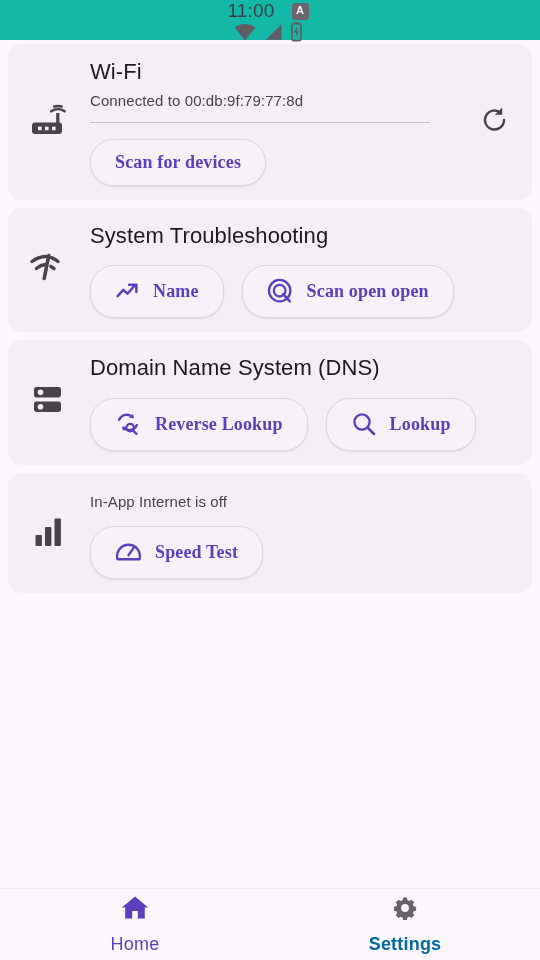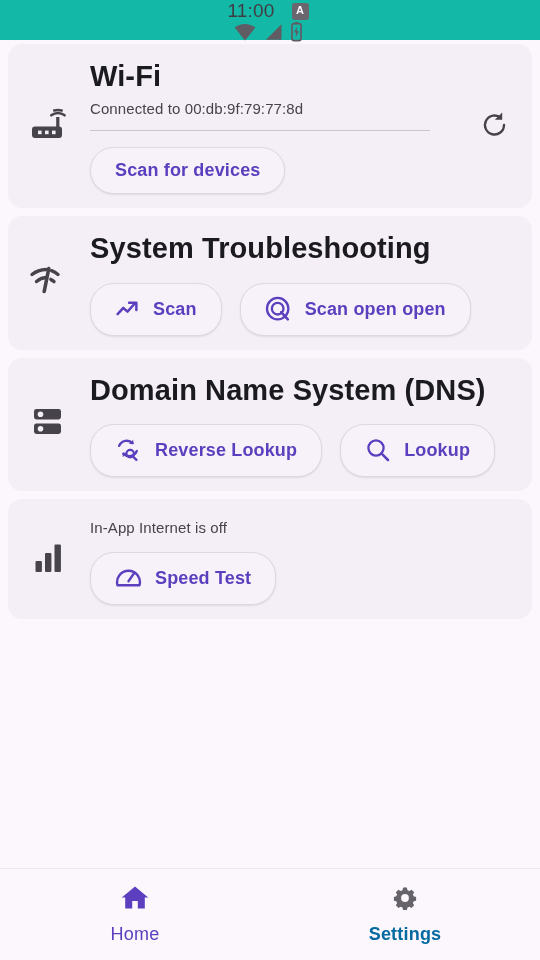--- a/index.html
+++ b/index.html
@@ -82,25 +82,24 @@
     align-self: stretch;
   }
 
   .card-body {
     flex: 1;
     padding: 14px 0 14px 0;
     min-width: 0;
   }
 
   .card-title {
-    font-size: 29px;
+    font-size: 22px;
     color: #1b1b1f;
     line-height: 1.25;
     letter-spacing: .1px;
-    font-weight: bold;
   }
 
   .card-subtitle {
     font-size: 15px;
     color: #46434b;
     margin-top: 6px;
     letter-spacing: .1px;
   }
 
   .divider {
@@ -123,37 +122,38 @@
     border: 1px solid #ded6e1;
     background: #f7f2f9;
     color: #5b3fbe;
     border-radius: 24px;
     padding: 12px 24px;
     font-size: 18px;
     font-weight: bold;
     letter-spacing: .15px;
     box-shadow: 0 1px 2px rgba(0,0,0,.09);
     flex: 0 0 auto;
+    font-family: Liberation Serif, serif;
   }
   .pill svg { display: block; flex: 0 0 auto; }
 
   .card-trailing {
     width: 74px;
     min-width: 74px;
     display: flex;
     align-items: center;
     justify-content: center;
     align-self: stretch;
   }
 
   
   .bottom-nav {
     position: absolute;
     left: 0; right: 0; bottom: 0;
-    height: 92px;
+    height: 72px;
     background: #fbf7fd;
     border-top: 1px solid #eee6f0;
     display: flex;
   }
   .nav-item {
     flex: 1;
     display: flex;
     flex-direction: column;
     align-items: center;
     justify-content: center;
@@ -246,21 +246,21 @@
     <div class="card-body">
       <div class="card-title">System Troubleshooting</div>
       <div class="btn-row">
         <button class="pill">
           <span>
             <svg width="25" height="25" viewBox="0 0 24 24">
               <path d="M2.5 16.5 8 10.5l4 3.5 7.2-8" fill="none" stroke="#5b3fbe" stroke-width="2.4" stroke-linecap="round" stroke-linejoin="round"></path>
               <path d="M13.5 5.4h7v7" fill="none" stroke="#5b3fbe" stroke-width="2.4" stroke-linecap="round" stroke-linejoin="round"></path>
             </svg>
           </span>
-          <span>Scan</span>
+          <span>Name</span>
         </button>
         <button class="pill">
           <span>
             <svg width="27" height="27" viewBox="0 0 26 26">
               <circle cx="12.2" cy="12.2" r="10.3" fill="none" stroke="#5b3fbe" stroke-width="2.2"></circle>
               <circle cx="12.2" cy="12.2" r="5.6" fill="none" stroke="#5b3fbe" stroke-width="2.2"></circle>
               <path d="M15.5 15.5 22 22.5" fill="none" stroke="#5b3fbe" stroke-width="2.4" stroke-linecap="round"></path>
             </svg>
           </span>
           <span>Scan open open</span>

